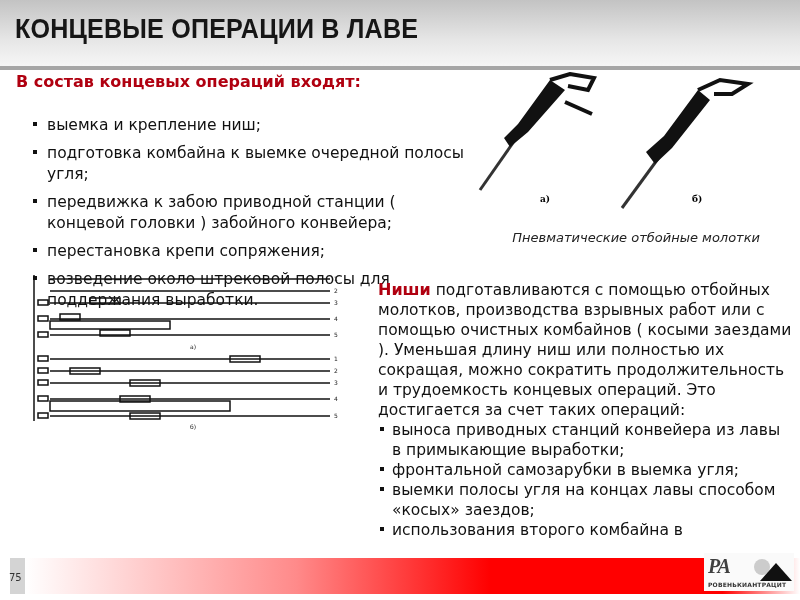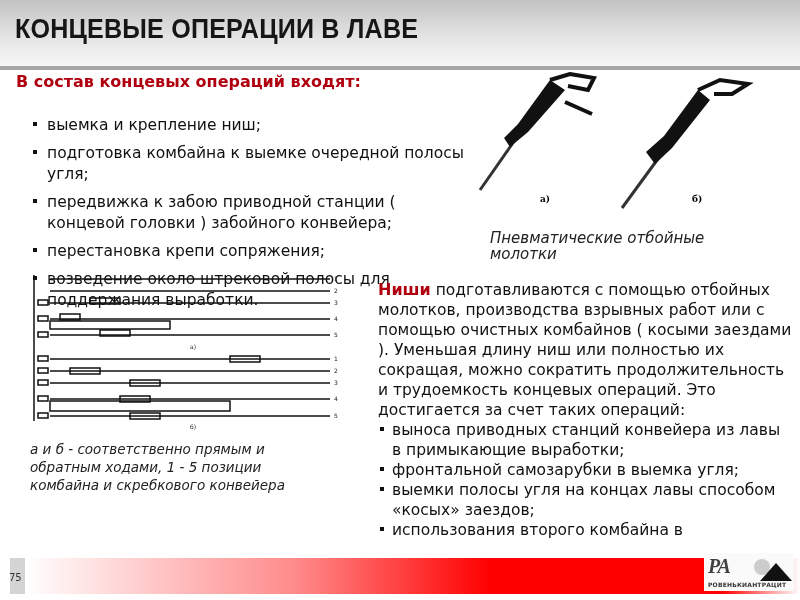--- a/index.html
+++ b/index.html
@@ -8,22 +8,22 @@
   .header { position:absolute; left:0; top:0; width:800px; height:66px;
             background:linear-gradient(#c3c3c3, #e6e6e6 60%, #f6f6f6); }
   .header-rule { position:absolute; left:0; top:66px; width:800px; height:4px; background:#a6a6a6; }
   .title { position:absolute; left:15px; top:14px; font-family:"Liberation Sans", sans-serif;
            font-weight:bold; font-size:27px; letter-spacing:0.2px; color:#161616; transform:scaleX(0.93); transform-origin:left; }
   .intro { position:absolute; left:16px; top:72px; font-size:16px; font-weight:bold; color:#b00010; }
   .ops { position:absolute; left:14px; top:98px; width:440px; margin:17px; padding:0; list-style:none; }
   .ops li { position:relative; padding-left:16px; font-size:15.5px; line-height:21px; margin-bottom:7px; color:#111; }
   .ops li .bullet { position:absolute; left:2px; top:7px; width:4px; height:4px; background:#111; }
   .tools { position:absolute; left:470px; top:72px; width:310px; height:150px; }
-  .tools-caption { position:absolute; left:490px; top:230px; width:270px; text-align:left;
-                   font-style:italic; font-size:15px; line-height:16px; color:#222; }
+  .tools-caption { position:absolute; left:490px; top:230px; width:270px; text-align:right;
+                   font-style:italic; font-size:13px; line-height:16px; color:#222; }
   .schemes { position:absolute; left:30px; top:271px; width:320px; height:160px; }
   .scheme-caption { position:absolute; left:30px; top:440px; width:300px; font-size:13.5px; line-height:18px; }
   .scheme-caption .bold { font-weight:bold; font-style:italic; display:block; }
   .scheme-caption .normal { font-style:italic; display:block; color:#222; }
   .red-bar { position:absolute; left:25px; top:558px; width:775px; height:36px;
              background:linear-gradient(90deg, #ffffff 0%, #ff8a8a 35%, #ff0000 60%, #ff0000 90%, #fff 100%); }
   .slide-num-box { position:absolute; left:10px; top:558px; width:15px; height:36px; background:#d4d4d4; }
   .slide-num { position:absolute; left:9px; top:572px; font-size:10px; color:#333; }
   .niches { position:absolute; left:378px; top:280px; width:415px; font-size:15.5px; line-height:20px; color:#111; }
   .niches .lead { color:#b00010; font-weight:bold; font-size:16px; }
@@ -115,21 +115,20 @@
     <text x="304" y="147">5</text>
     <text x="160" y="158">б)</text>
   </g>
 </svg>
 
 <div class="red-bar"></div>
 <div class="slide-num-box"></div>
 <div class="slide-num">75</div>
 
 <div class="scheme-caption">
-  <span class="normal">а и б - соответственно прямым и обратным ходами, 1 - 5 позиции комбайна и скребкового конвейера</span>
 </div>
 
 <div class="niches">
   <div><span class="lead">Ниши</span><span> подготавливаются с помощью отбойных молотков, производства взрывных работ или с помощью очистных комбайнов ( косыми заездами ). Уменьшая длину ниш или полностью их сокращая, можно сократить продолжительность и трудоемкость концевых операций. Это достигается за счет таких операций:</span></div>
   <ul>
     <li><span class="bullet"></span><span> выноса приводных станций конвейера из лавы в примыкающие выработки;</span></li>
     <li><span class="bullet"></span><span>фронтальной самозарубки в выемка угля;</span></li>
     <li><span class="bullet"></span><span> выемки полосы угля на концах лавы способом «косых» заездов;</span></li>
     <li><span class="bullet"></span><span>использования второго комбайна в</span></li>
   </ul>

